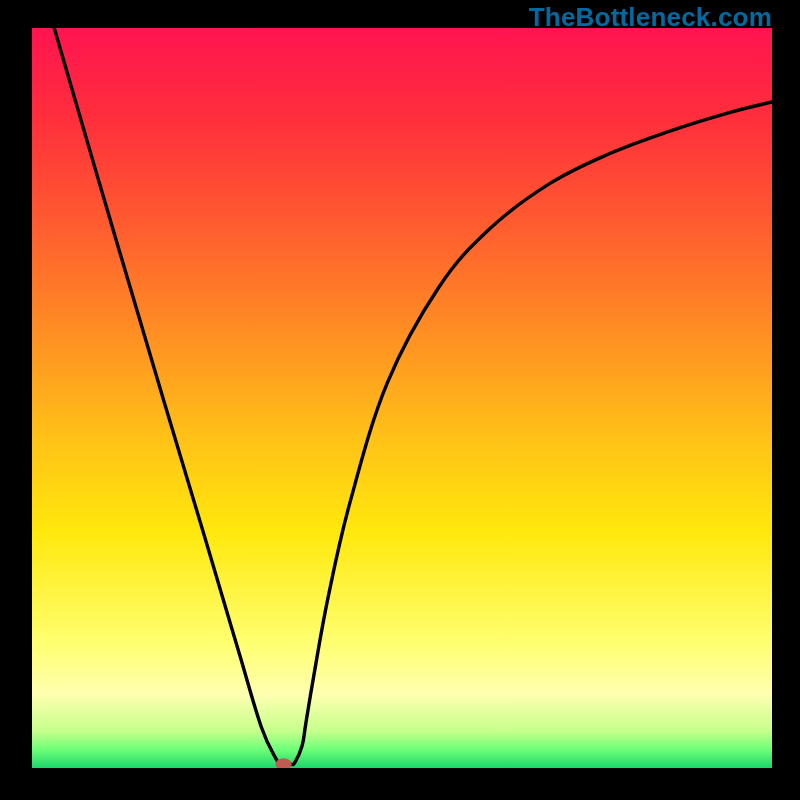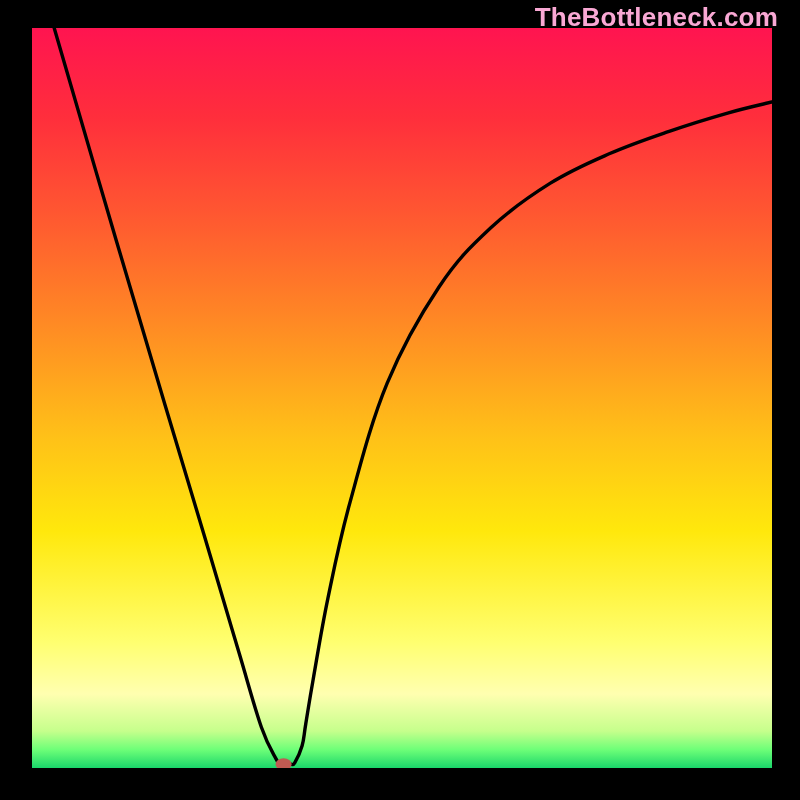--- a/index.html
+++ b/index.html
@@ -12,22 +12,22 @@
     overflow: hidden;
   }
   .frame {
     position: relative;
     width: 800px;
     height: 800px;
   }
   .watermark {
     position: absolute;
     top: 2px;
-    right: 22px;
-    color: #f9a8d4;
+    right: 28px;
+    color: #0369a1;
     font-size: 26px;
     font-weight: 600;
     letter-spacing: 0.2px;
     z-index: 5;
   }
   .plot-wrap {
     position: absolute;
     left: 32px;
     top: 28px;
     width: 740px;

